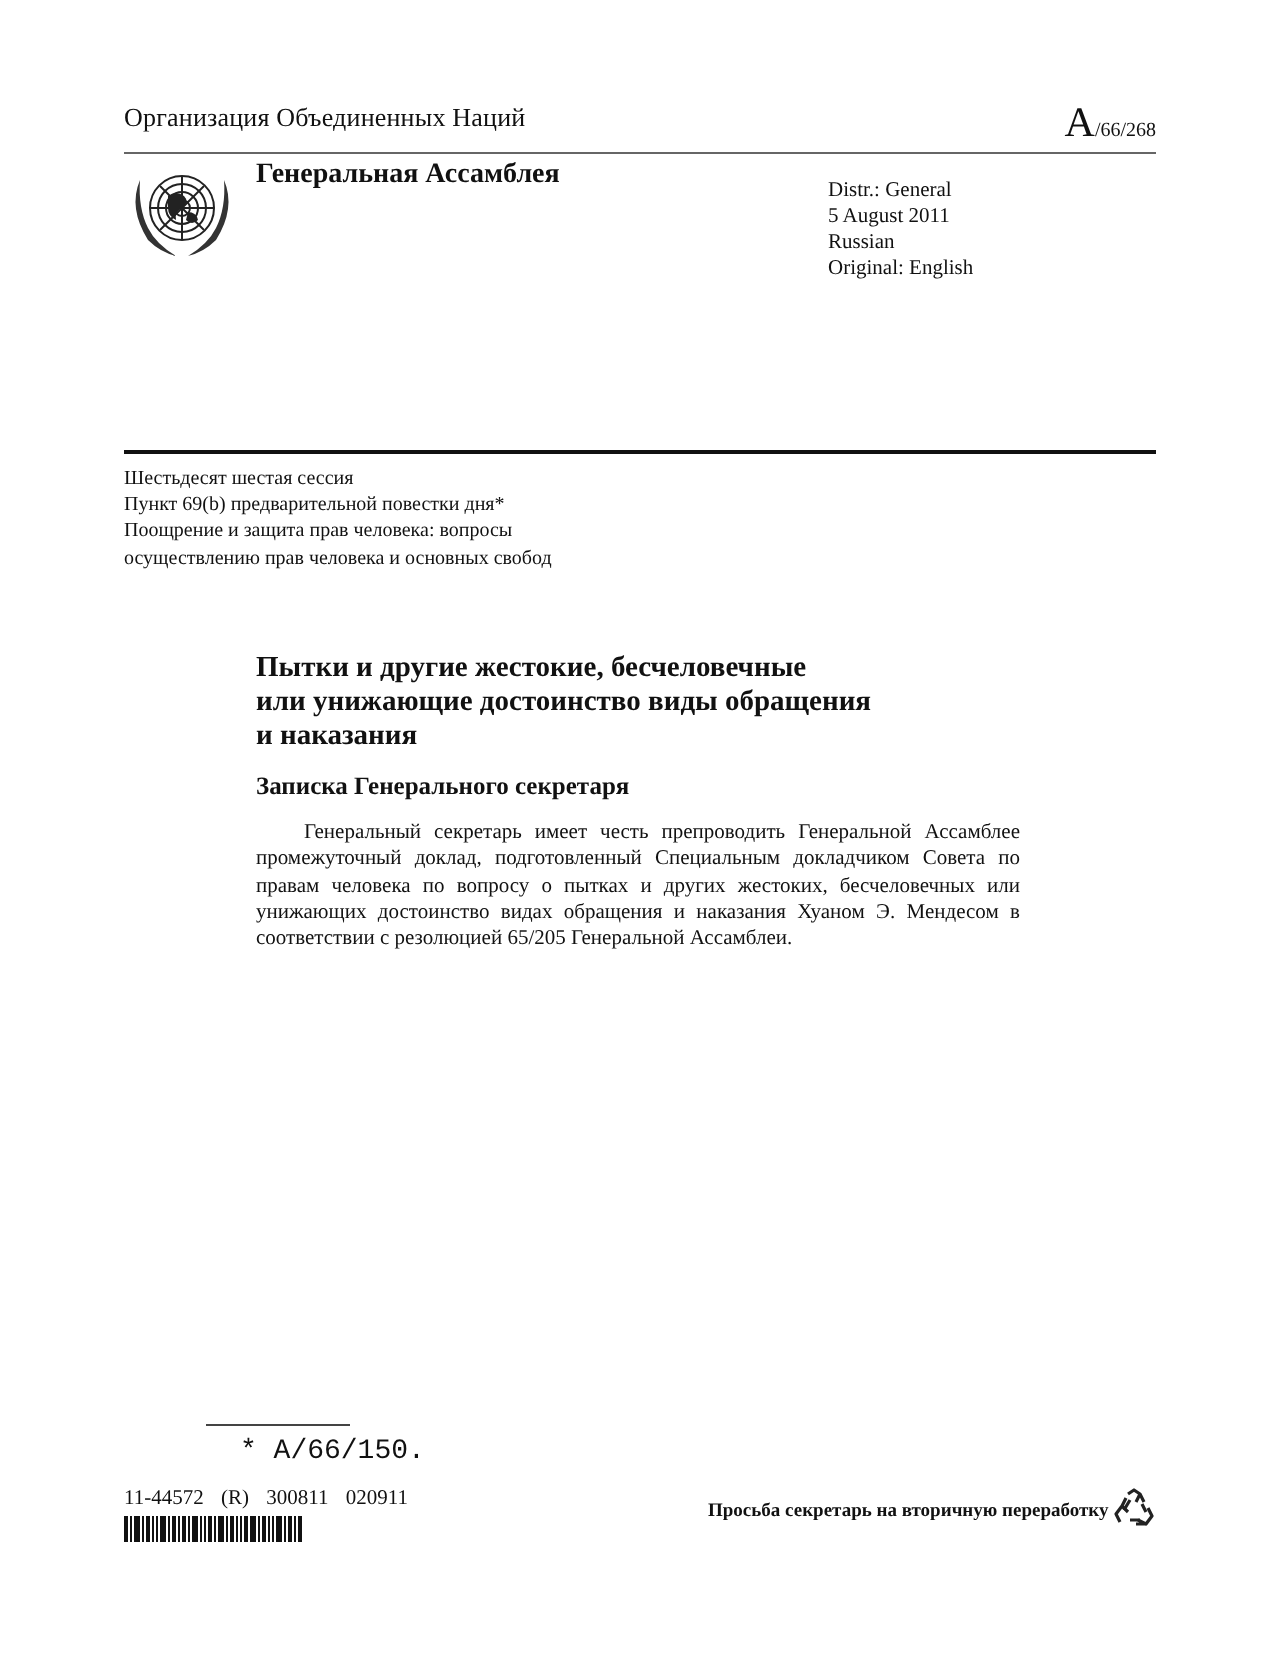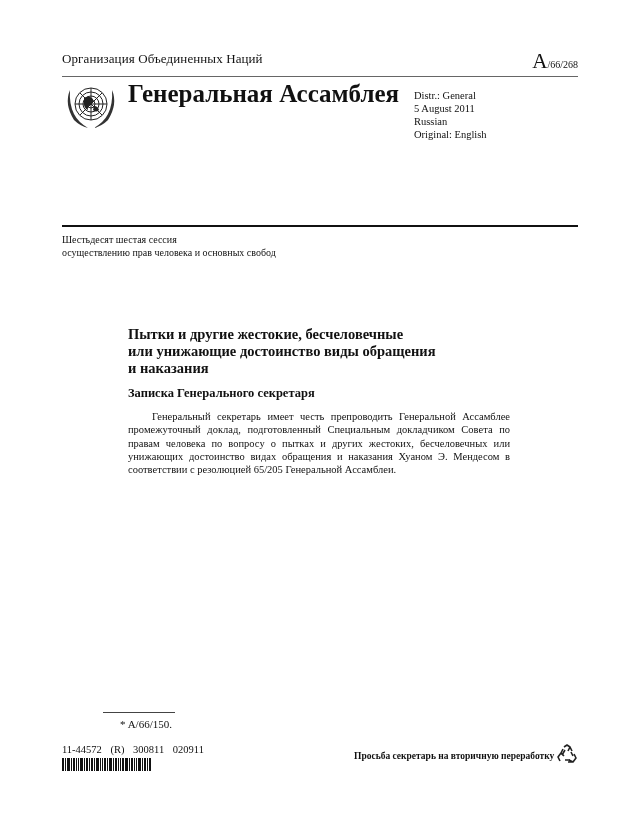--- a/index.html
+++ b/index.html
@@ -5,30 +5,30 @@
     html, body { margin: 0; padding: 0; background: #ffffff; }
     body { width: 640px; height: 828px; position: relative; overflow: hidden;
            font-family: "Liberation Serif", "DejaVu Serif", serif; color: #111; }
     .abs { position: absolute; }
     .org-name { left: 62px; top: 51px; font-size: 13px; letter-spacing: 0.1px; }
     .symbol { right: 62px; top: 49px; white-space: nowrap; }
     .symbol .big { font-size: 21px; }
     .symbol .small { font-size: 10px; }
     .rule-thin { left: 62px; top: 76px; width: 516px; height: 1px; background: #666; }
     .logo { left: 62px; top: 80px; width: 58px; height: 50px; }
-    .body-title { left: 128px; top: 80px; font-size: 25px; font-weight: bold; }
+    .body-title { left: 128px; top: 80px; font-size: 14px; font-weight: bold; }
     .distr { left: 414px; top: 89px; font-size: 10.5px; line-height: 13px; }
     .rule-thick { left: 62px; top: 225px; width: 516px; height: 2px; background: #111; }
     .agenda { left: 62px; top: 233px; font-size: 10px; line-height: 13.2px; width: 300px; }
     .agenda .b { font-weight: normal; }
     .doc-title { left: 128px; top: 326px; font-size: 14.5px; font-weight: bold; line-height: 17px; width: 380px; }
     .note-title { left: 128px; top: 386px; font-size: 12.5px; font-weight: bold; }
     .para { left: 128px; top: 410px; width: 382px; font-size: 10.5px; line-height: 13.3px; text-align: justify; text-indent: 24px; }
     .fn-rule { left: 103px; top: 712px; width: 72px; height: 1px; background: #444; }
-    .footnote { left: 120px; top: 718px; font-size: 11px; }
+    .footnote { left: 120px; top: 718px; font-size: 14px; font-family: Liberation Mono, monospace; }
     .job { left: 62px; top: 744px; font-size: 10.5px; word-spacing: 6px; }
     .barcode { left: 62px; top: 758px; width: 108px; height: 13px; display: flex; align-items: stretch; }
     .barcode span { display: block; background: #111; margin-right: 1px; }
     .recycle-text { left: 354px; top: 751px; font-size: 9.5px; font-weight: bold; }
     .recycle-icon { left: 556px; top: 743px; width: 22px; height: 22px; }
   </style>
 </head>
 <body>
 
 <div class="abs org-name">Организация Объединенных Наций</div>
@@ -62,20 +62,22 @@
   <div>Distr.: General</div>
   <div>5 August 2011</div>
   <div>Russian</div>
   <div>Original: English</div>
 </div>
 
 <div class="abs rule-thick"></div>
 
 <div class="abs agenda">
   <div class="b">Шестьдесят шестая сессия</div>
+  <div>Пункт 69(b) предварительной повестки дня*</div>
+  <div class="b">Поощрение и защита прав человека: вопросы</div>
   <div class="b">осуществлению прав человека и основных свобод</div>
 </div>
 
 <div class="abs doc-title">
   <div>Пытки и другие жестокие, бесчеловечные</div>
   <div>или унижающие достоинство виды обращения</div>
   <div>и наказания</div>
 </div>
 
 <div class="abs note-title">Записка Генерального секретаря</div>

